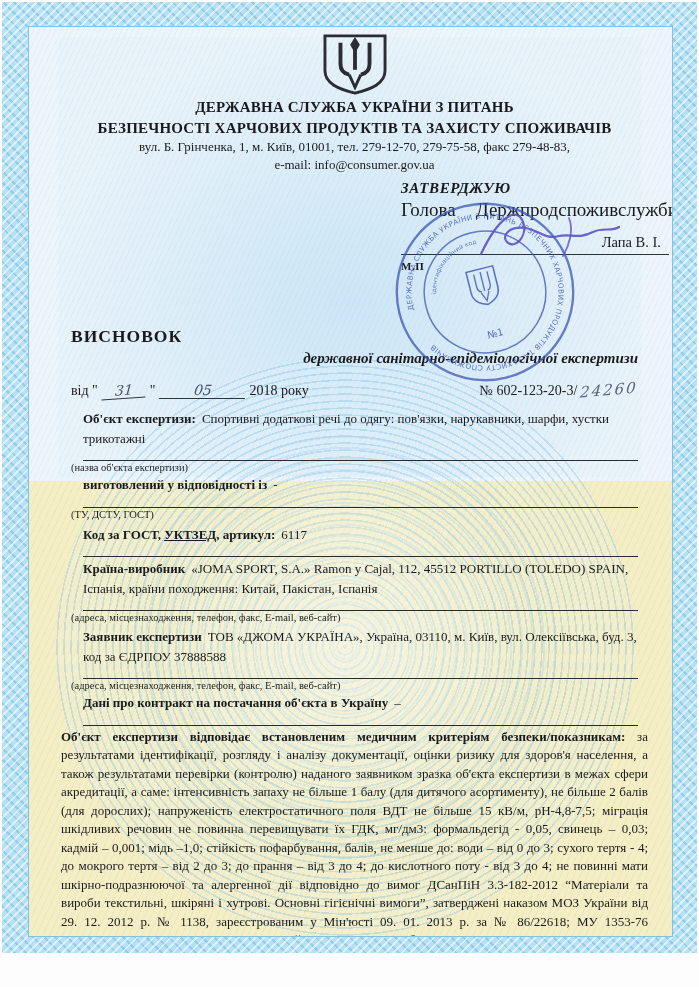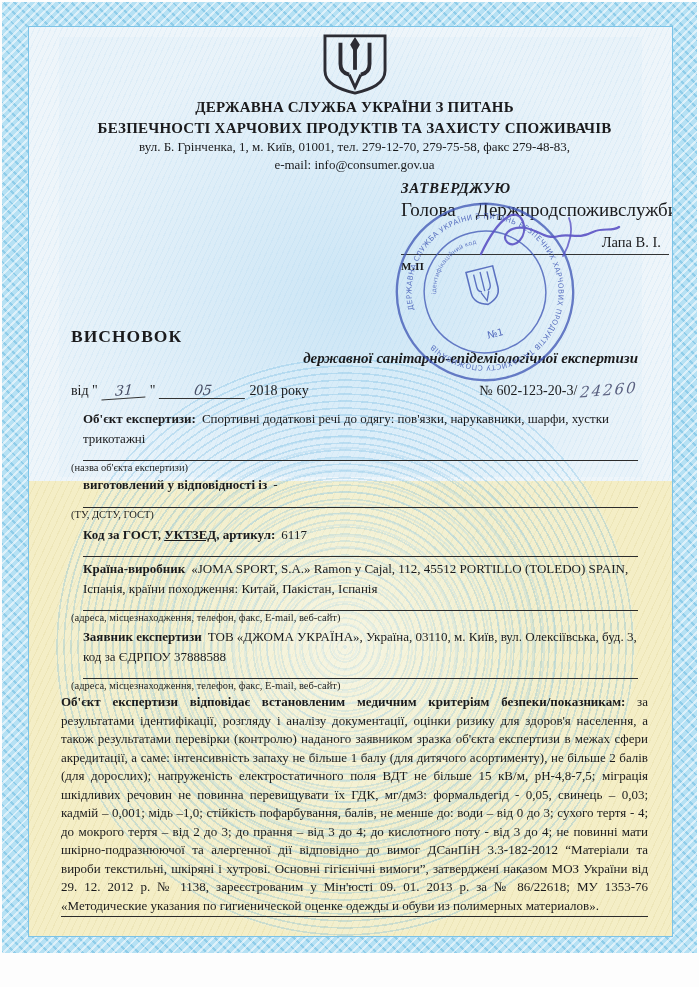--- a/index.html
+++ b/index.html
@@ -174,20 +174,23 @@
       <div class="frow mt2">
         <b>Країна-виробник</b><span class="val">«JOMA SPORT, S.A.» Ramon y Cajal, 112, 45512 PORTILLO (TOLEDO) SPAIN, Іспанія, країни походження: Китай, Пакістан, Іспанія</span>
       </div>
       <div class="caption">(адреса, місцезнаходження, телефон, факс, E-mail, веб-сайт)</div>
 
       <div class="frow mt4">
         <b>Заявник експертизи</b><span class="val">ТОВ «ДЖОМА УКРАЇНА», Україна, 03110, м. Київ, вул. Олексіївська, буд. 3, код за ЄДРПОУ 37888588</span>
       </div>
       <div class="caption">(адреса, місцезнаходження, телефон, факс, E-mail, веб-сайт)</div>
 
+      <div class="frow mt2">
+        <b>Дані про контракт на постачання об'єкта в Україну</b><span class="val">–</span>
+      </div>
 
       <p class="conclusion">
         <b>Об'єкт експертизи відповідає встановленим медичним критеріям безпеки/показникам:</b><span> за результатами ідентифікації, розгляду і аналізу документації, оцінки ризику для здоров'я населення, а також результатами перевірки (контролю) наданого заявником зразка об'єкта експертизи в межах сфери акредитації, а саме: інтенсивність запаху не більше 1 балу (для дитячого асортименту), не більше 2 балів (для дорослих); напруженість електростатичного поля ВДТ не більше 15 кВ/м, рН-4,8-7,5; міграція шкідливих речовин не повинна перевищувати їх ГДК, мг/дм3: формальдегід - 0,05, свинець – 0,03; кадмій – 0,001; мідь –1,0; стійкість пофарбування, балів, не менше до: води – від 0 до 3; сухого тертя - 4; до мокрого тертя – від 2 до 3; до прання – від 3 до 4; до кислотного поту - від 3 до 4; не повинні мати шкірно-подразнюючої та алергенної дії відповідно до вимог ДСанПіН 3.3-182-2012 “Матеріали та вироби текстильні, шкіряні і хутрові. Основні гігієнічні вимоги”, затверджені наказом МОЗ України від 29. 12. 2012 р. № 1138, зареєстрованим у Мін'юсті 09. 01. 2013 р. за № 86/22618; МУ 1353-76 «Методические указания по гигиенической оценке одежды и обуви из полимерных материалов».</span>
       </p>
 
     </div>
   </div>
 </div>
 
 </body></html>

